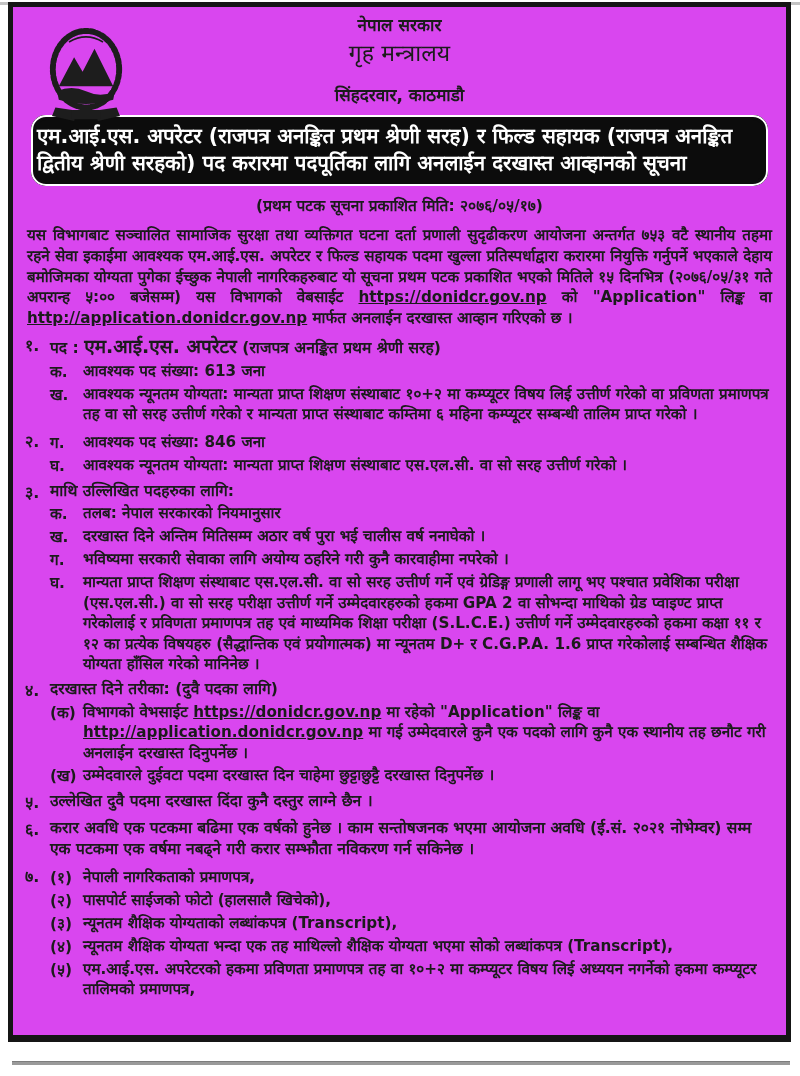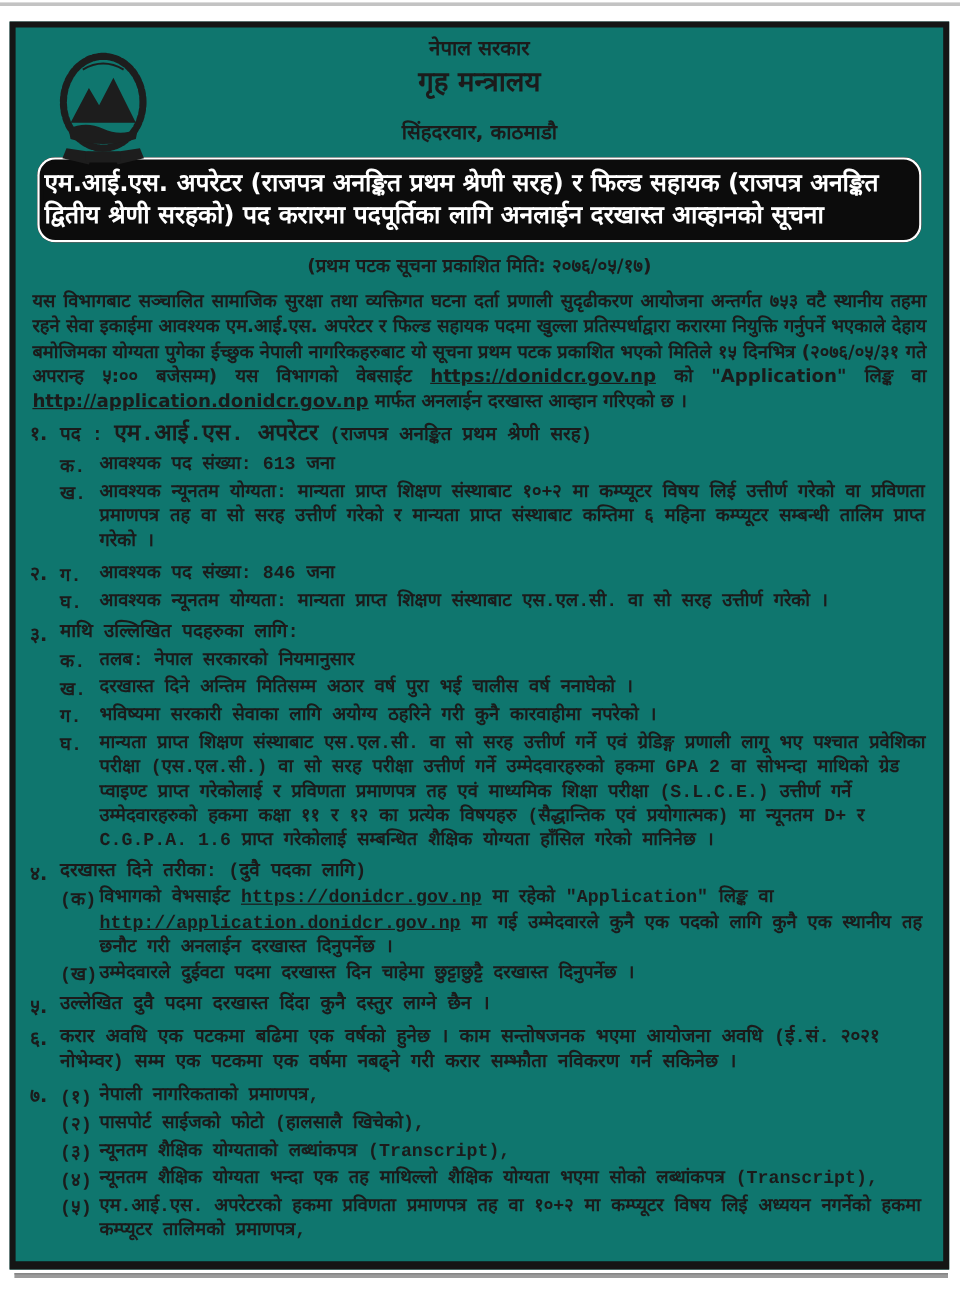--- a/index.html
+++ b/index.html
@@ -4,46 +4,46 @@
 <style>
   html,body{margin:0;padding:0;}
   body{
     width:800px;height:1076px;position:relative;background:#ffffff;
     font-family:"DejaVu Sans","Liberation Sans",sans-serif;
     color:#1b1b1b;overflow:hidden;
   }
   .top-scan-line{position:absolute;top:2px;left:0;width:800px;height:3px;background:#c3c3c3;}
   .bottom-scan-line{position:absolute;top:1061px;left:12px;width:778px;height:3px;background:#9a9a9a;border-top:1px solid #7d7d7d;}
   .doc{
-    position:absolute;left:8px;top:18px;width:783px;height:1040px;
-    border:5px solid #151515;border-bottom-width:7px;background:#0f766e;
+    position:absolute;left:8px;top:2px;width:783px;height:1040px;
+    border:5px solid #151515;border-bottom-width:7px;background:#d946ef;
     box-sizing:border-box;overflow:hidden;padding:6px 10px 0 10px;
   }
   
   .header{position:relative;text-align:center;line-height:1.25;}
   .emblem{position:absolute;left:20px;top:10px;width:86px;height:102px;}
   .h-gov{font-size:17px;font-weight:700;margin-top:2px;}
-  .h-min{font-size:23px;font-weight:700;margin-top:3px;}
+  .h-min{font-size:23px;font-weight:400;margin-top:3px;}
   .h-dept{font-size:30px;font-weight:800;margin-top:3px;letter-spacing:.5px;}
   .h-addr{font-size:17px;font-weight:700;margin-top:17px;}
   
   .banner{
     margin:9px 8px 0 8px;background:#0c0c0c;color:#ffffff;border-radius:15px;
     text-align:left;padding:8px 6px 9px 6px;
     box-shadow:inset 0 0 0 2px #ffffff, inset 0 0 0 5px #0c0c0c;
   }
   .banner-line{font-size:20.5px;font-weight:800;line-height:1.32;white-space:nowrap;}
   .date-line{text-align:center;font-size:15.5px;font-weight:700;margin-top:8px;}
   
   .intro{margin:9px 4px 0 4px;font-size:15.2px;font-weight:600;line-height:1.36;text-align:justify;}
   
   .items{margin:5px 0 0 2px;}
   .item{display:flex;margin-top:5px;}
   .inum{width:25px;flex:none;font-size:16px;font-weight:700;}
-  .ibody{flex:1;min-width:0;font-family:Liberation Mono, monospace;}
+  .ibody{flex:1;min-width:0;}
   .ititle{font-size:15.6px;font-weight:700;line-height:1.33;}
   .ititle.u{text-decoration:underline;text-underline-offset:3px;}
   .sub{display:flex;margin-top:2px;}
   .slabel{width:33px;flex:none;font-size:15.4px;font-weight:700;}
   .stext{flex:1;min-width:0;font-size:15.2px;font-weight:600;line-height:1.34;text-align:left;}
   .run-link{font-weight:800;text-decoration:underline;}
   .run-big{font-size:19px;font-weight:800;}
 </style>
 </head>
 <body>

